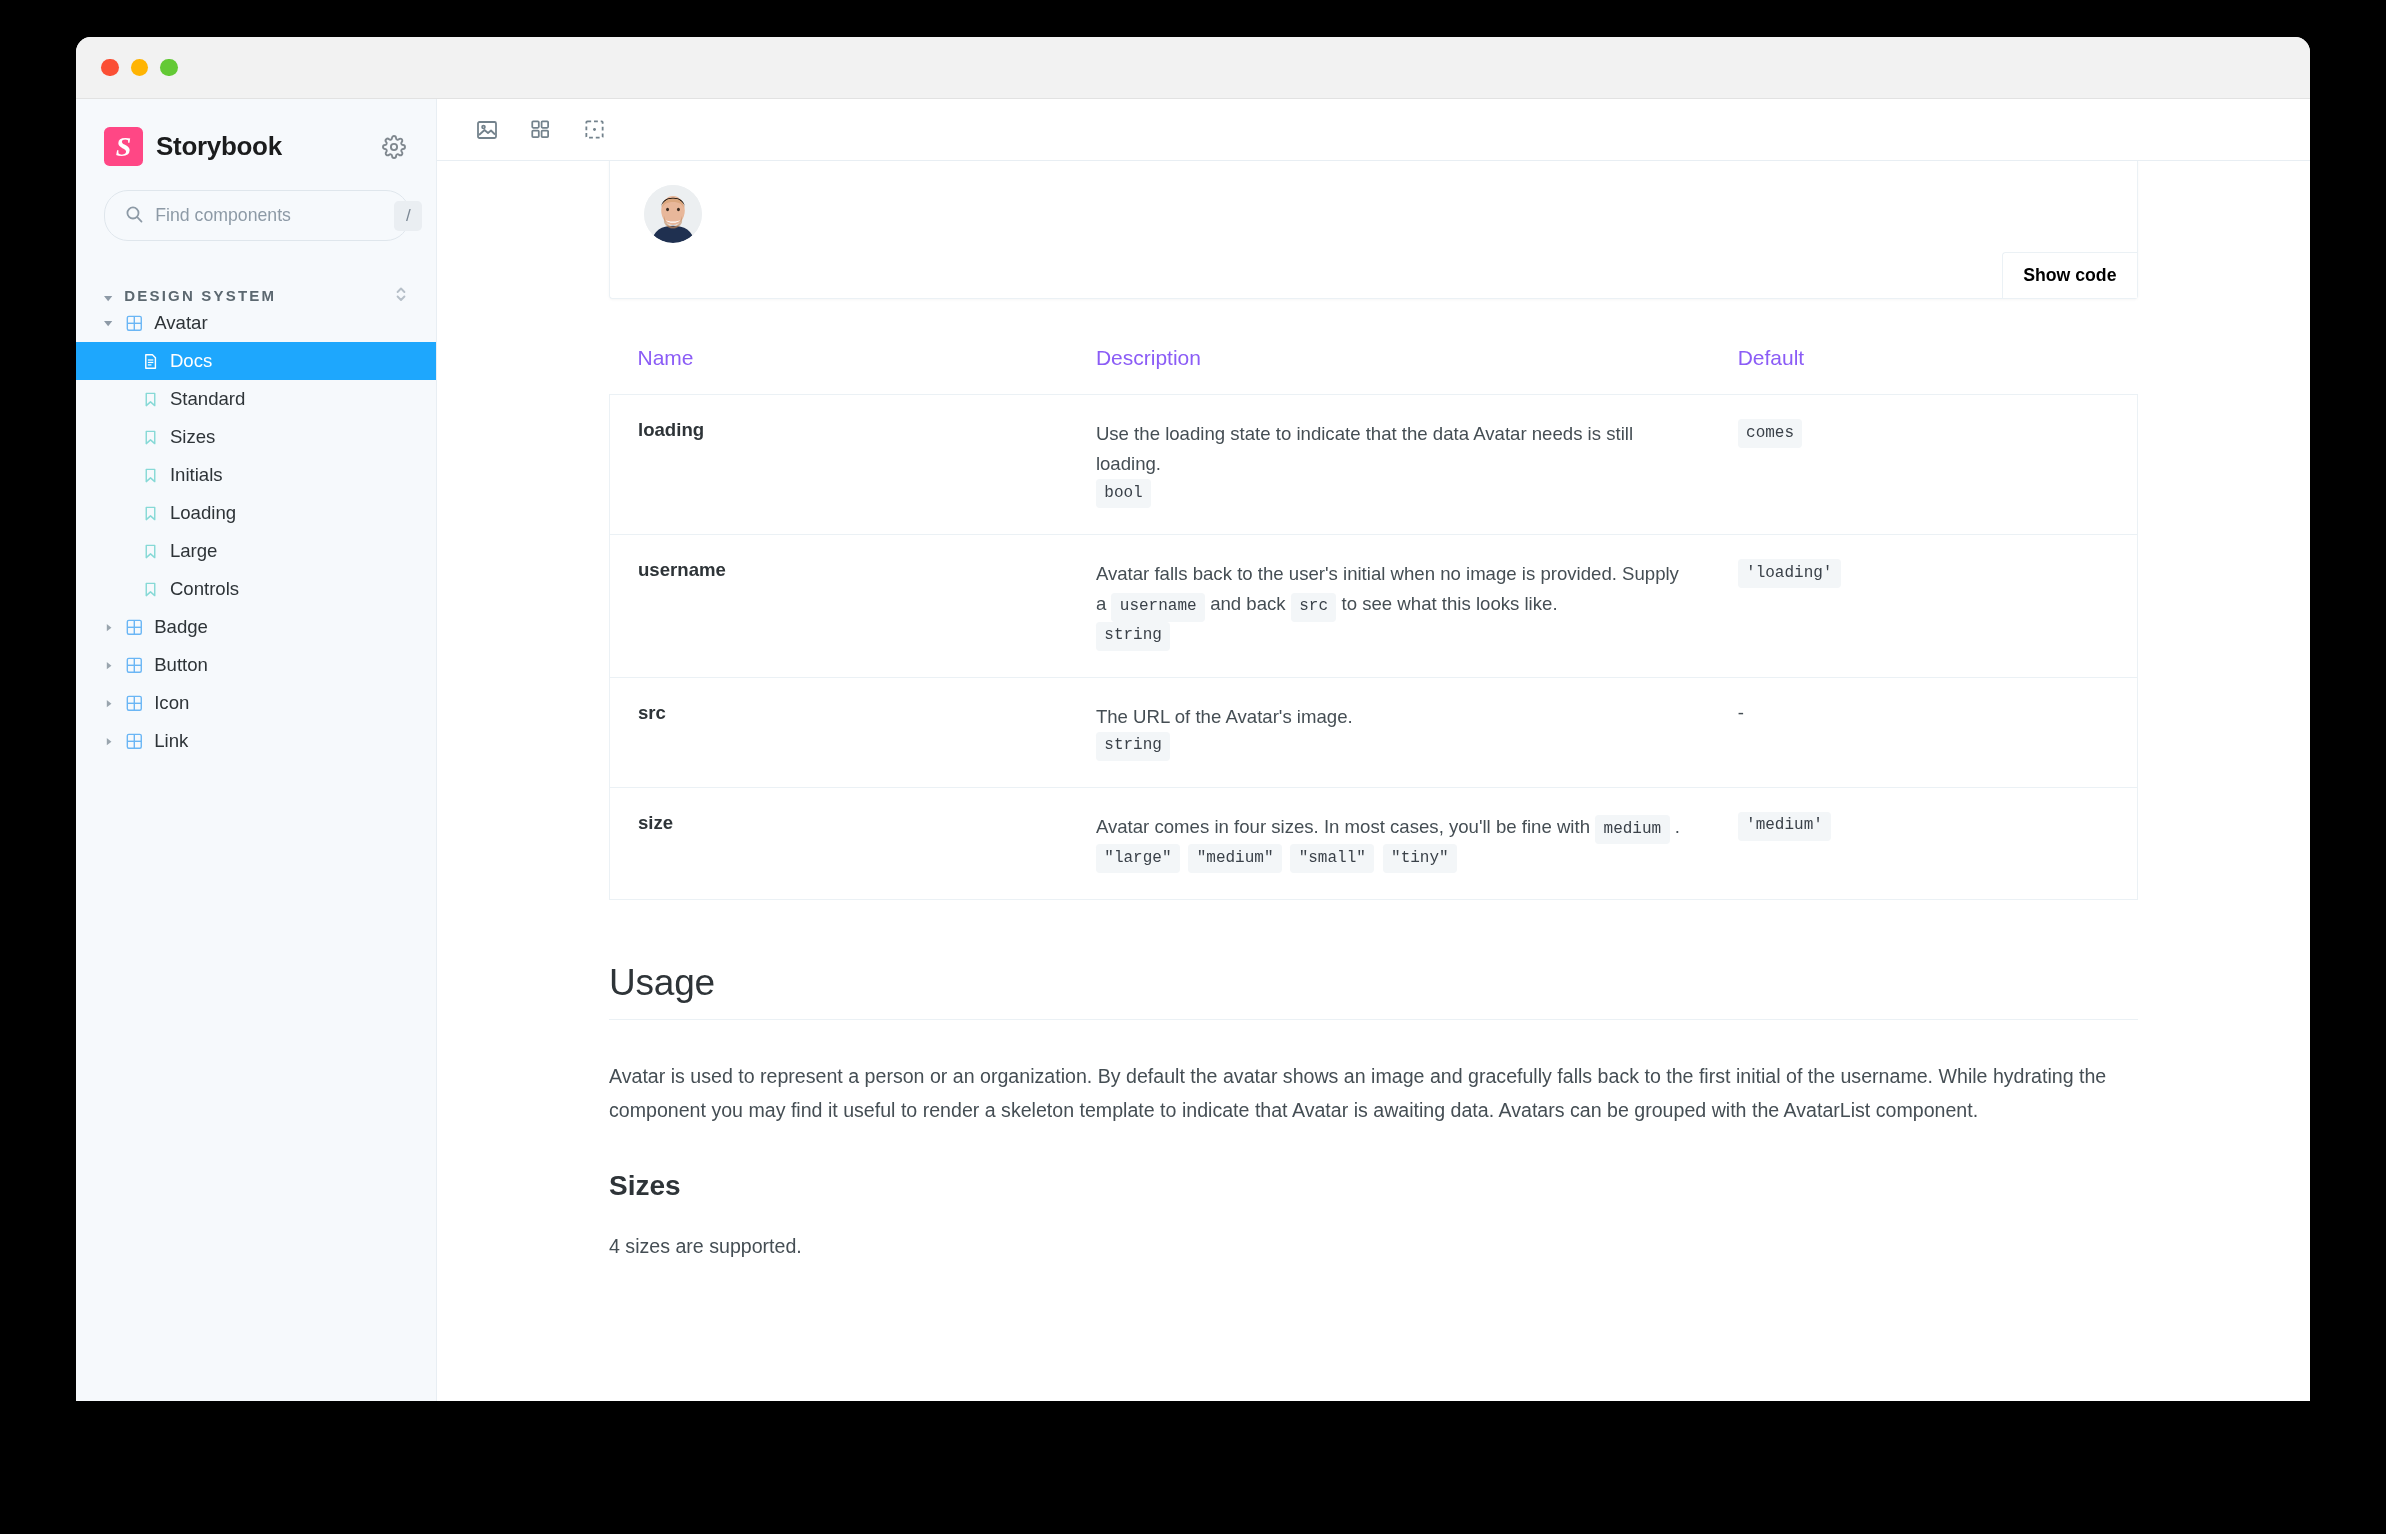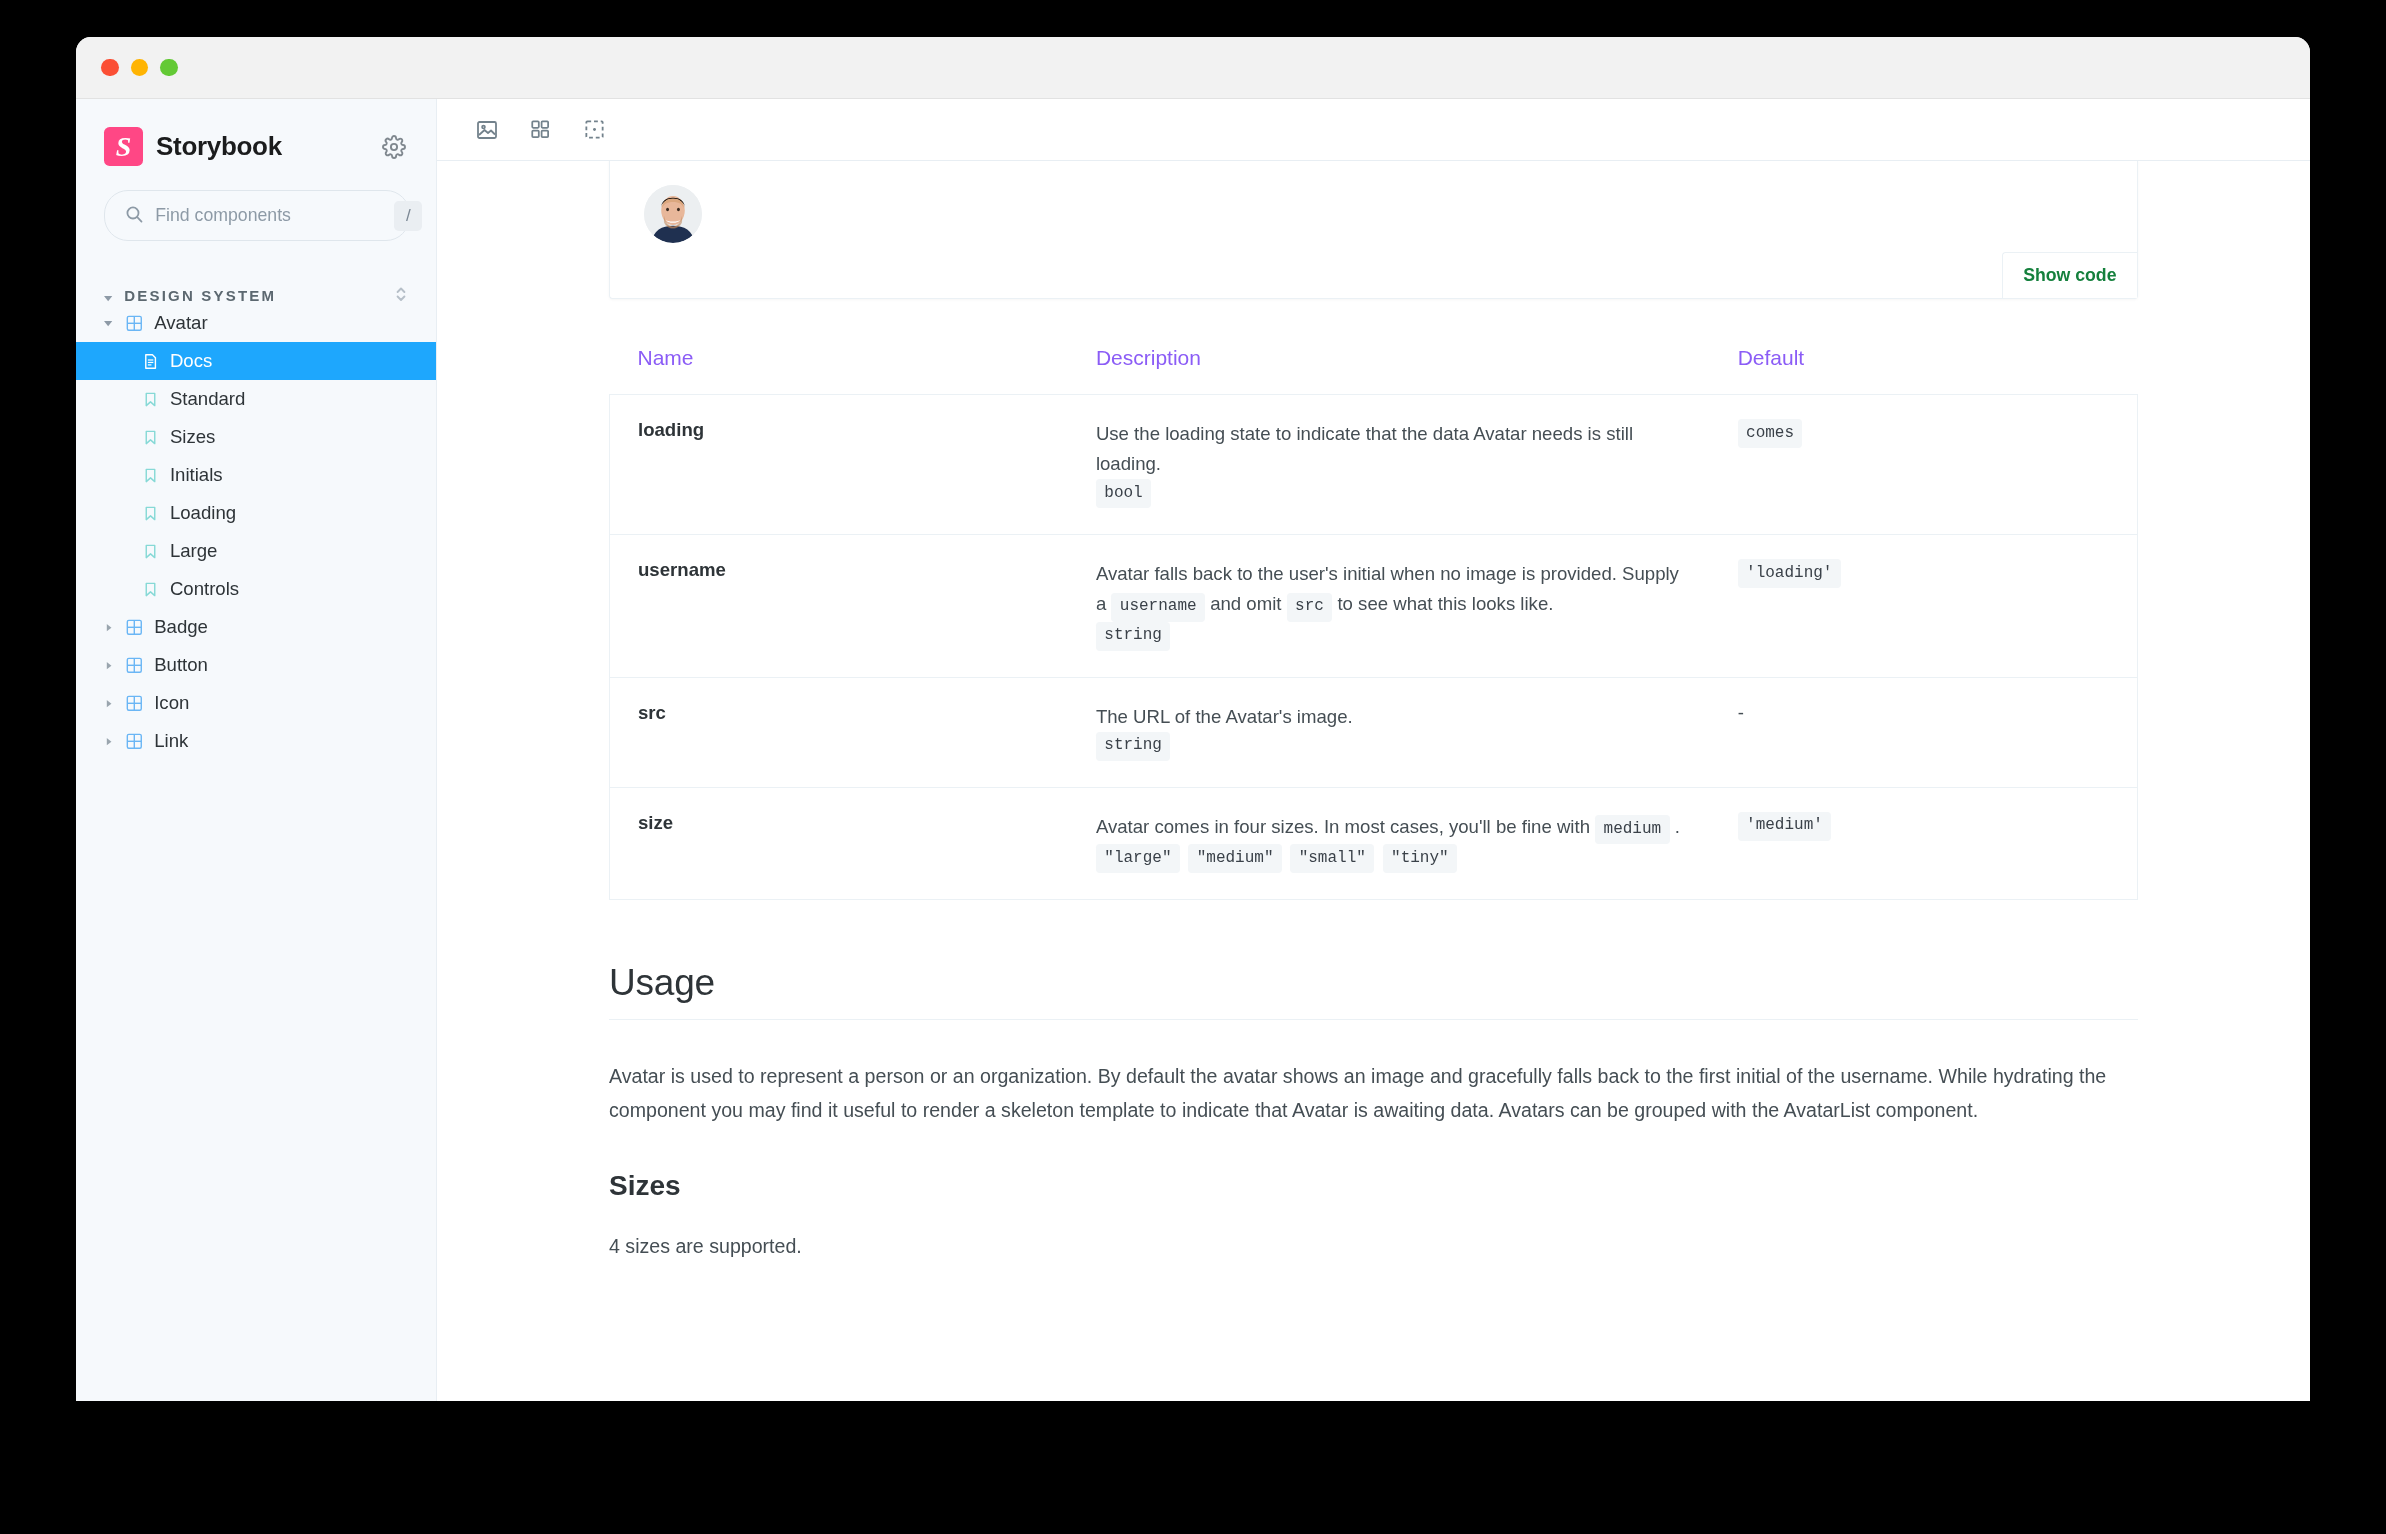--- a/index.html
+++ b/index.html
@@ -228,21 +228,21 @@
   #show-code-btn {
     position: absolute;
     right: 0; bottom: 0;
     border: 0.9px solid #ebf1f5;
     border-right: none; border-bottom: none;
     background: #ffffff;
     border-radius: 3.7px 0 0 0;
     padding: 12px 20.5px;
     font-size: 17.7px;
     font-weight: bold;
-    color: #15803d;
+    color: #000000;
     cursor: pointer;
     font-family: "Liberation Sans", sans-serif;
   }
 
   
   #props-table { margin-top: 47px; width: 100%; border-collapse: collapse; }
   #props-table th {
     text-align: left;
     font-size: 21px;
     font-weight: normal;
@@ -566,21 +566,21 @@
                       <td><span class="pname">loading</span></td>
                       <td>
                         <div class="pdesc"><span>Use the loading state to indicate that the data Avatar needs is still loading.</span></div>
                         <div class="type-row"><span class="code-chip">bool</span></div>
                       </td>
                       <td><span class="code-chip">comes</span></td>
                     </tr>
                     <tr>
                       <td><span class="pname">username</span></td>
                       <td>
-                        <div class="pdesc"><span>Avatar falls back to the user's initial when no image is provided. Supply a </span><span class="code-chip">username</span><span> and omit </span><span class="code-chip">src</span><span> to see what this looks like.</span></div>
+                        <div class="pdesc"><span>Avatar falls back to the user's initial when no image is provided. Supply a </span><span class="code-chip">username</span><span> and back </span><span class="code-chip">src</span><span> to see what this looks like.</span></div>
                         <div class="type-row"><span class="code-chip">string</span></div>
                       </td>
                       <td><span class="code-chip">'loading'</span></td>
                     </tr>
                     <tr>
                       <td><span class="pname">src</span></td>
                       <td>
                         <div class="pdesc"><span>The URL of the Avatar's image.</span></div>
                         <div class="type-row"><span class="code-chip">string</span></div>
                       </td>

